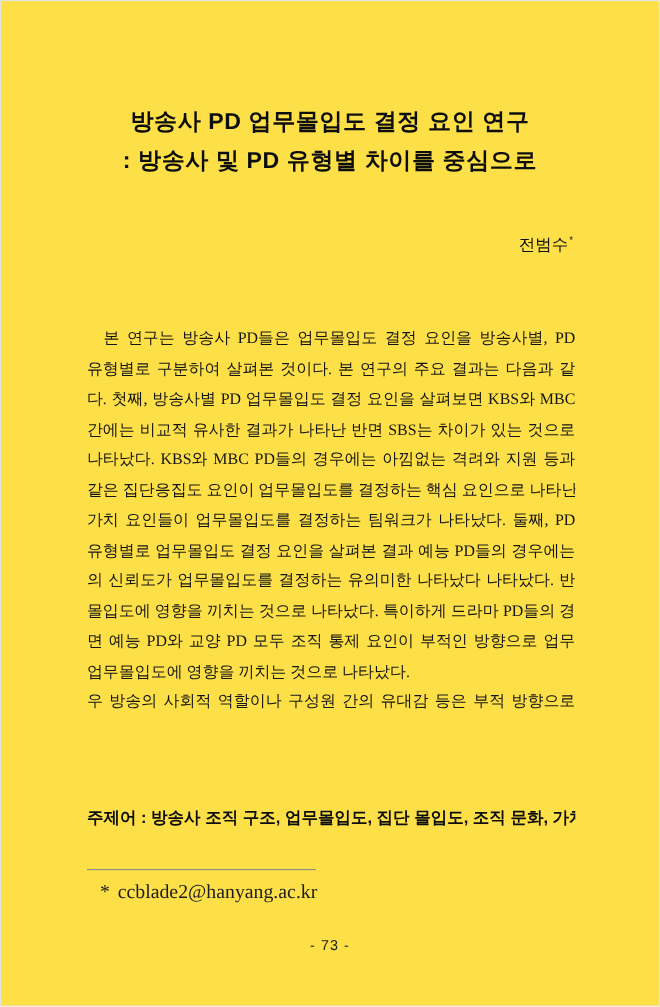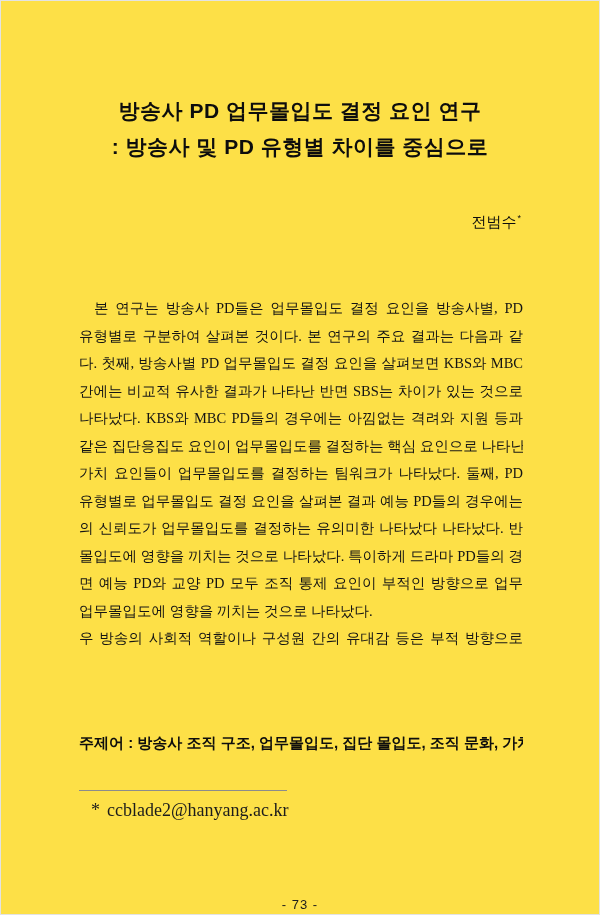--- a/index.html
+++ b/index.html
@@ -97,21 +97,20 @@
   .page-number {
     position: absolute;
     top: 851px;
     left: 0;
     right: 0;
     text-align: center;
     font-family: "Liberation Sans", "DejaVu Sans", sans-serif;
     font-size: 13px;
     letter-spacing: 1px;
     color: #1c1c1c;
-    margin-top: 45px;
   }
 </style>
 </head>
 <body>
 
 <div class="page">
 
   <div class="title-block">
     <div>방송사 PD 업무몰입도 결정 요인 연구</div>
     <div>: 방송사 및 PD 유형별 차이를 중심으로</div>

